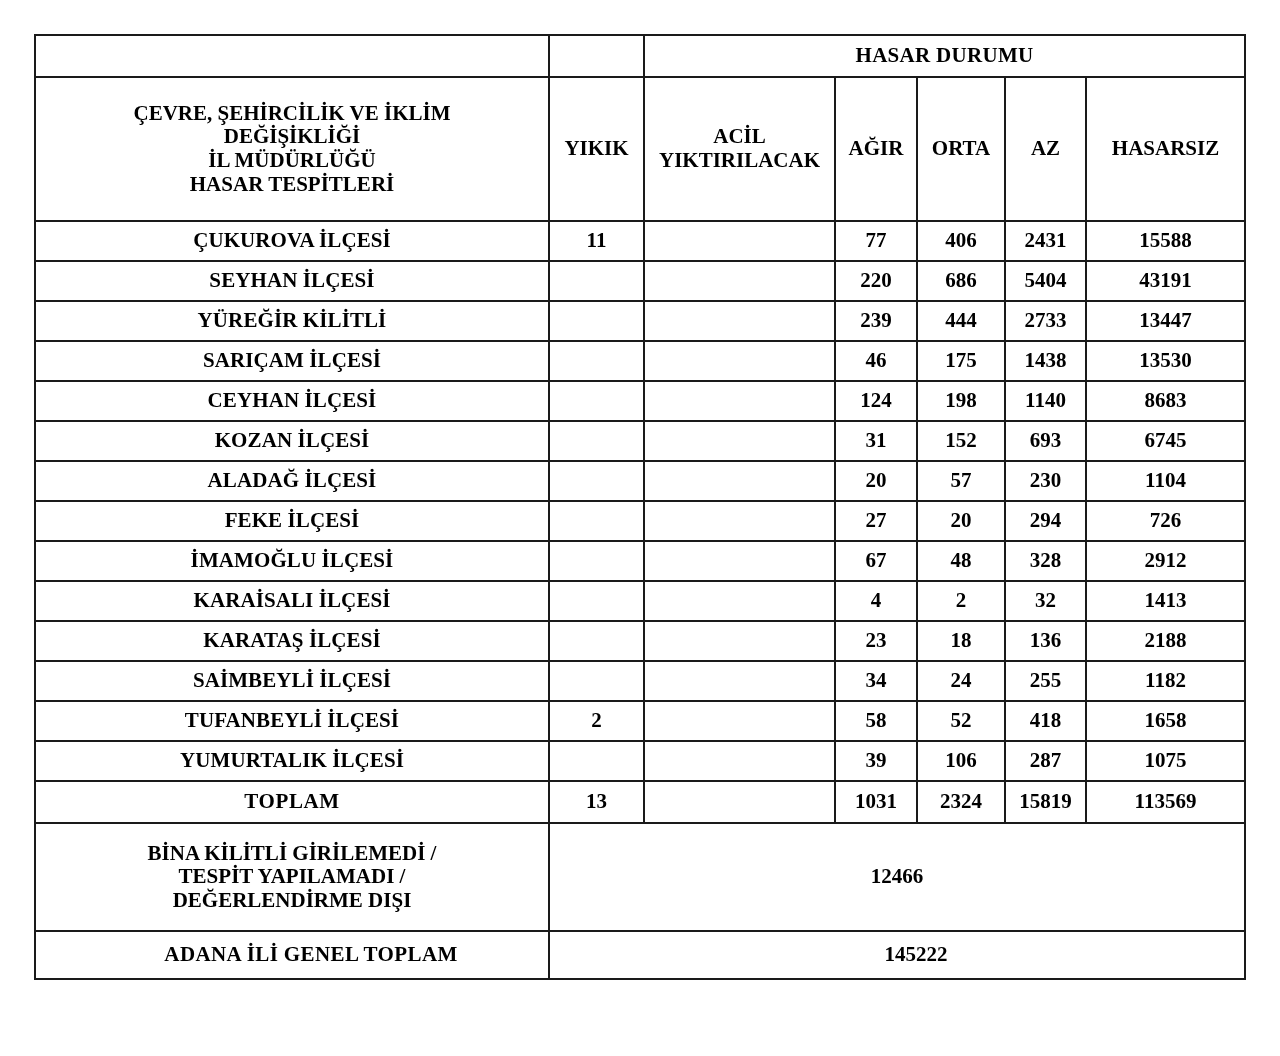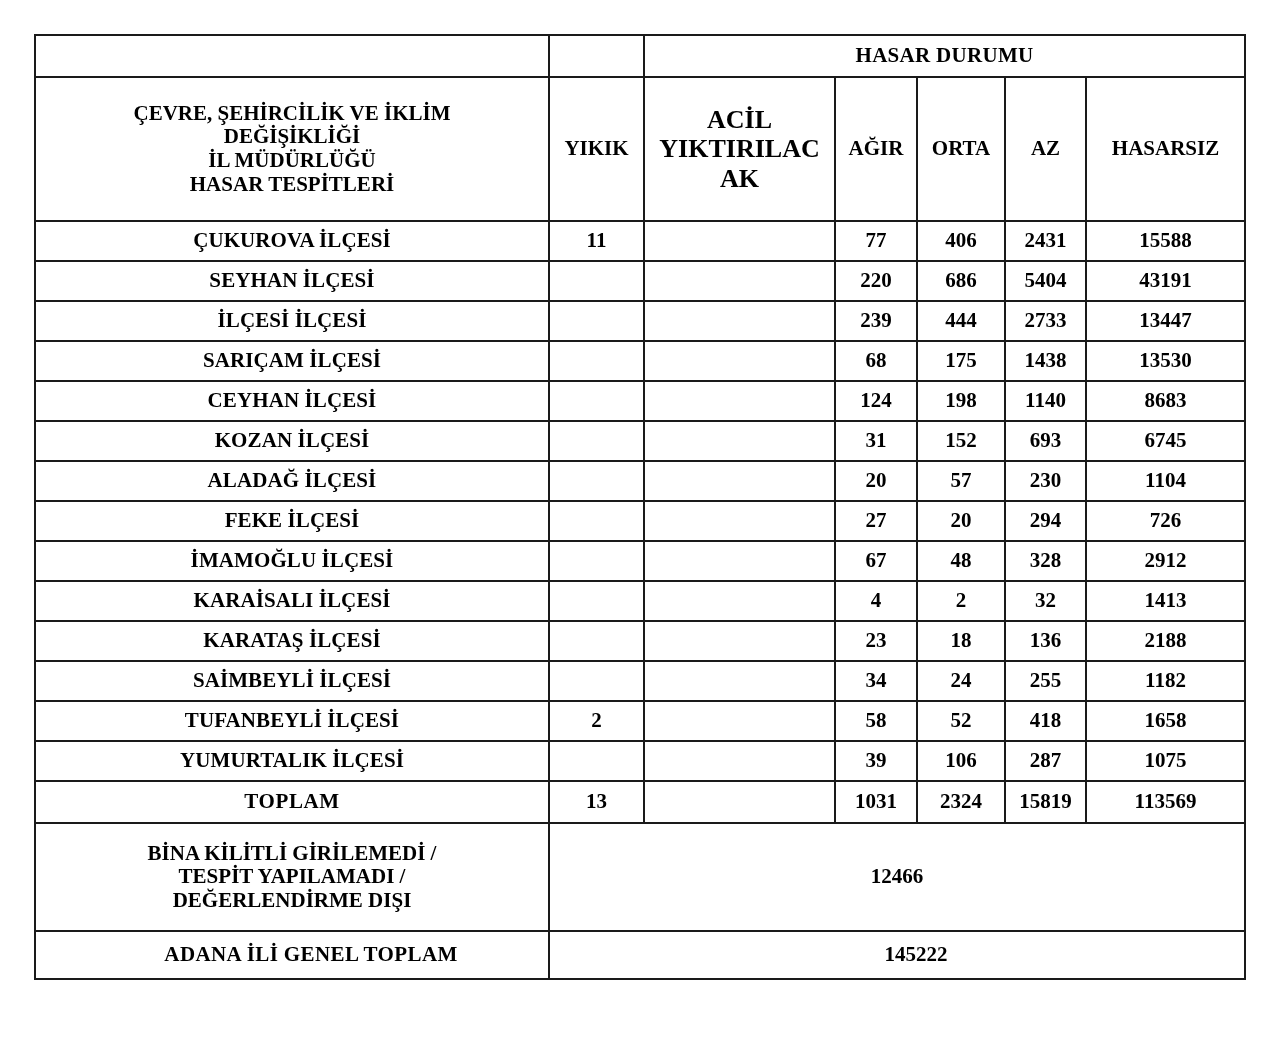--- a/index.html
+++ b/index.html
@@ -71,21 +71,21 @@
     font-size: 22px;
     line-height: 1.26;
     padding: 2px 8px;
   }
   td.head-sub {
     font-size: 22px;
     line-height: 1.2;
     margin-left: 44px;
   }
   td.head-sub.narrow {
-    font-size: 26px;
+    font-size: 21px;
   }
 
   
   tr.row-data td { height: 38px; }
   td.cell-district {
     text-align: left;
     padding-left: 8px;
     font-size: 21px;
     letter-spacing: 0.1px;
   }
@@ -171,33 +171,33 @@
       <tr class="row-data">
         <td class="cell-district">SEYHAN İLÇESİ</td>
         <td class="cell-num"></td>
         <td class="cell-num"></td>
         <td class="cell-num">220</td>
         <td class="cell-num">686</td>
         <td class="cell-num">5404</td>
         <td class="cell-num">43191</td>
       </tr>
       <tr class="row-data">
-        <td class="cell-district">İLÇESİ İLÇESİ</td>
+        <td class="cell-district">YÜREĞİR KİLİTLİ</td>
         <td class="cell-num"></td>
         <td class="cell-num"></td>
         <td class="cell-num">239</td>
         <td class="cell-num">444</td>
         <td class="cell-num">2733</td>
         <td class="cell-num">13447</td>
       </tr>
       <tr class="row-data">
         <td class="cell-district">SARIÇAM İLÇESİ</td>
         <td class="cell-num"></td>
         <td class="cell-num"></td>
-        <td class="cell-num">68</td>
+        <td class="cell-num">46</td>
         <td class="cell-num">175</td>
         <td class="cell-num">1438</td>
         <td class="cell-num">13530</td>
       </tr>
       <tr class="row-data">
         <td class="cell-district">CEYHAN İLÇESİ</td>
         <td class="cell-num"></td>
         <td class="cell-num"></td>
         <td class="cell-num">124</td>
         <td class="cell-num">198</td>

